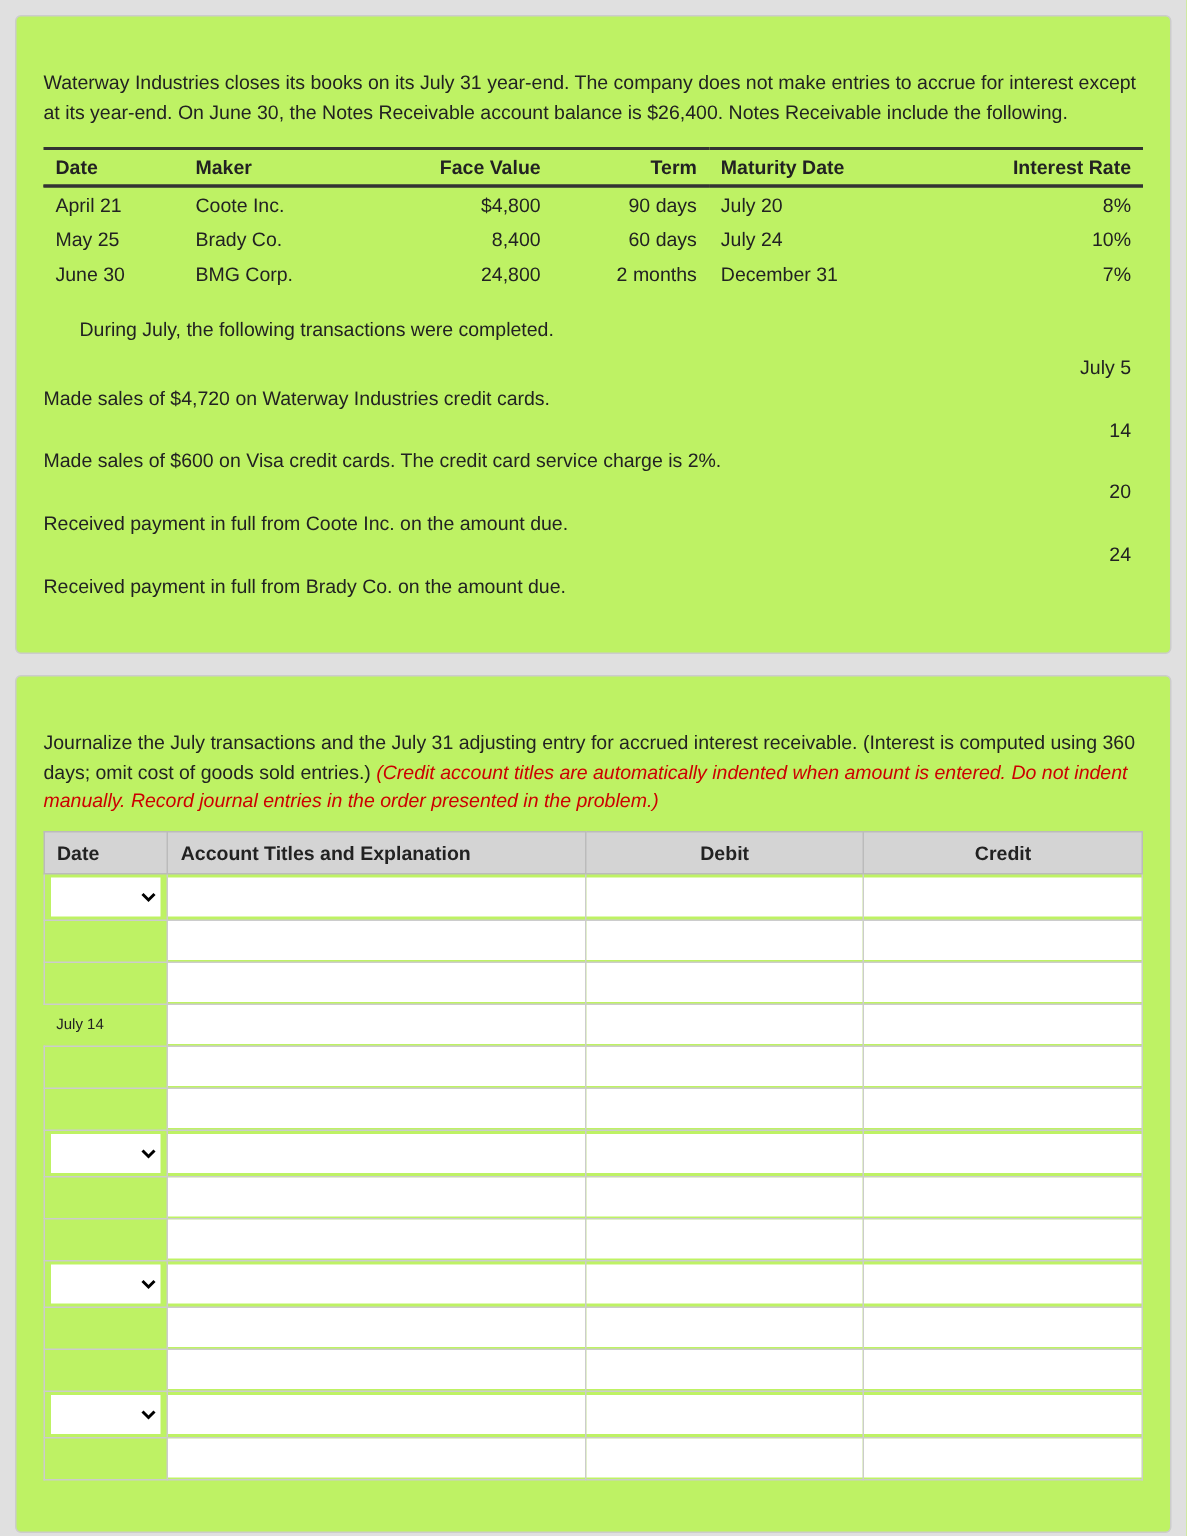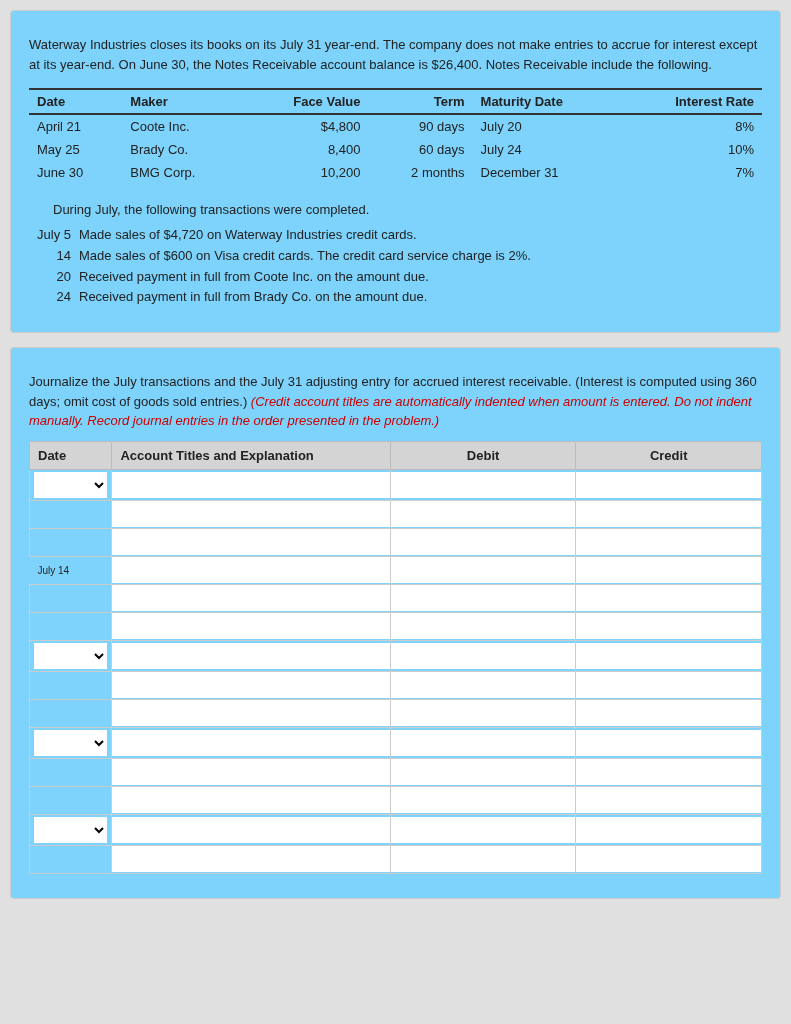--- a/index.html
+++ b/index.html
@@ -4,24 +4,24 @@
   <style>
     * { box-sizing: border-box; margin: 0; padding: 0; }
     body {
       font-family: Arial, sans-serif;
       font-size: 13px;
       background: #e0e0e0;
       padding: 10px;
       color: #222;
     }
     .card {
-      background: #7dd3fc;
+      background: #bef264;
       border: 1px solid #ccc;
       border-radius: 4px;
-      padding: 24px 18px;
+      padding: 34px 18px;
       margin-bottom: 14px;
     }
     .intro-text {
       font-size: 13px;
       line-height: 1.5;
       margin-bottom: 14px;
     }
     
     .notes-table {
       width: 100%;
@@ -53,20 +53,21 @@
     }
     .transactions-list {
       list-style: none;
       padding: 0;
       margin: 0;
     }
     .transactions-list li {
       font-size: 13px;
       line-height: 1.6;
       display: flex;
+      flex-direction: column;
     }
     .trans-date {
       min-width: 50px;
       font-weight: normal;
       text-align: right;
       padding-right: 8px;
     }
     .trans-desc {
       flex: 1;
     }
@@ -171,21 +172,21 @@
     <td>May 25</td>
     <td>Brady Co.</td>
     <td class="right">8,400</td>
     <td class="right">60 days</td>
     <td>July 24</td>
     <td class="right">10%</td>
   </tr>
         <tr>
     <td>June 30</td>
     <td>BMG Corp.</td>
-    <td class="right">10,200</td>
+    <td class="right">24,800</td>
     <td class="right">2 months</td>
     <td>December 31</td>
     <td class="right">7%</td>
   </tr>
       </tbody>
   </table>
 
   <p class="transactions-title">During July, the following transactions were completed.</p>
   <ul class="transactions-list" id="trans-list">
   <li>

